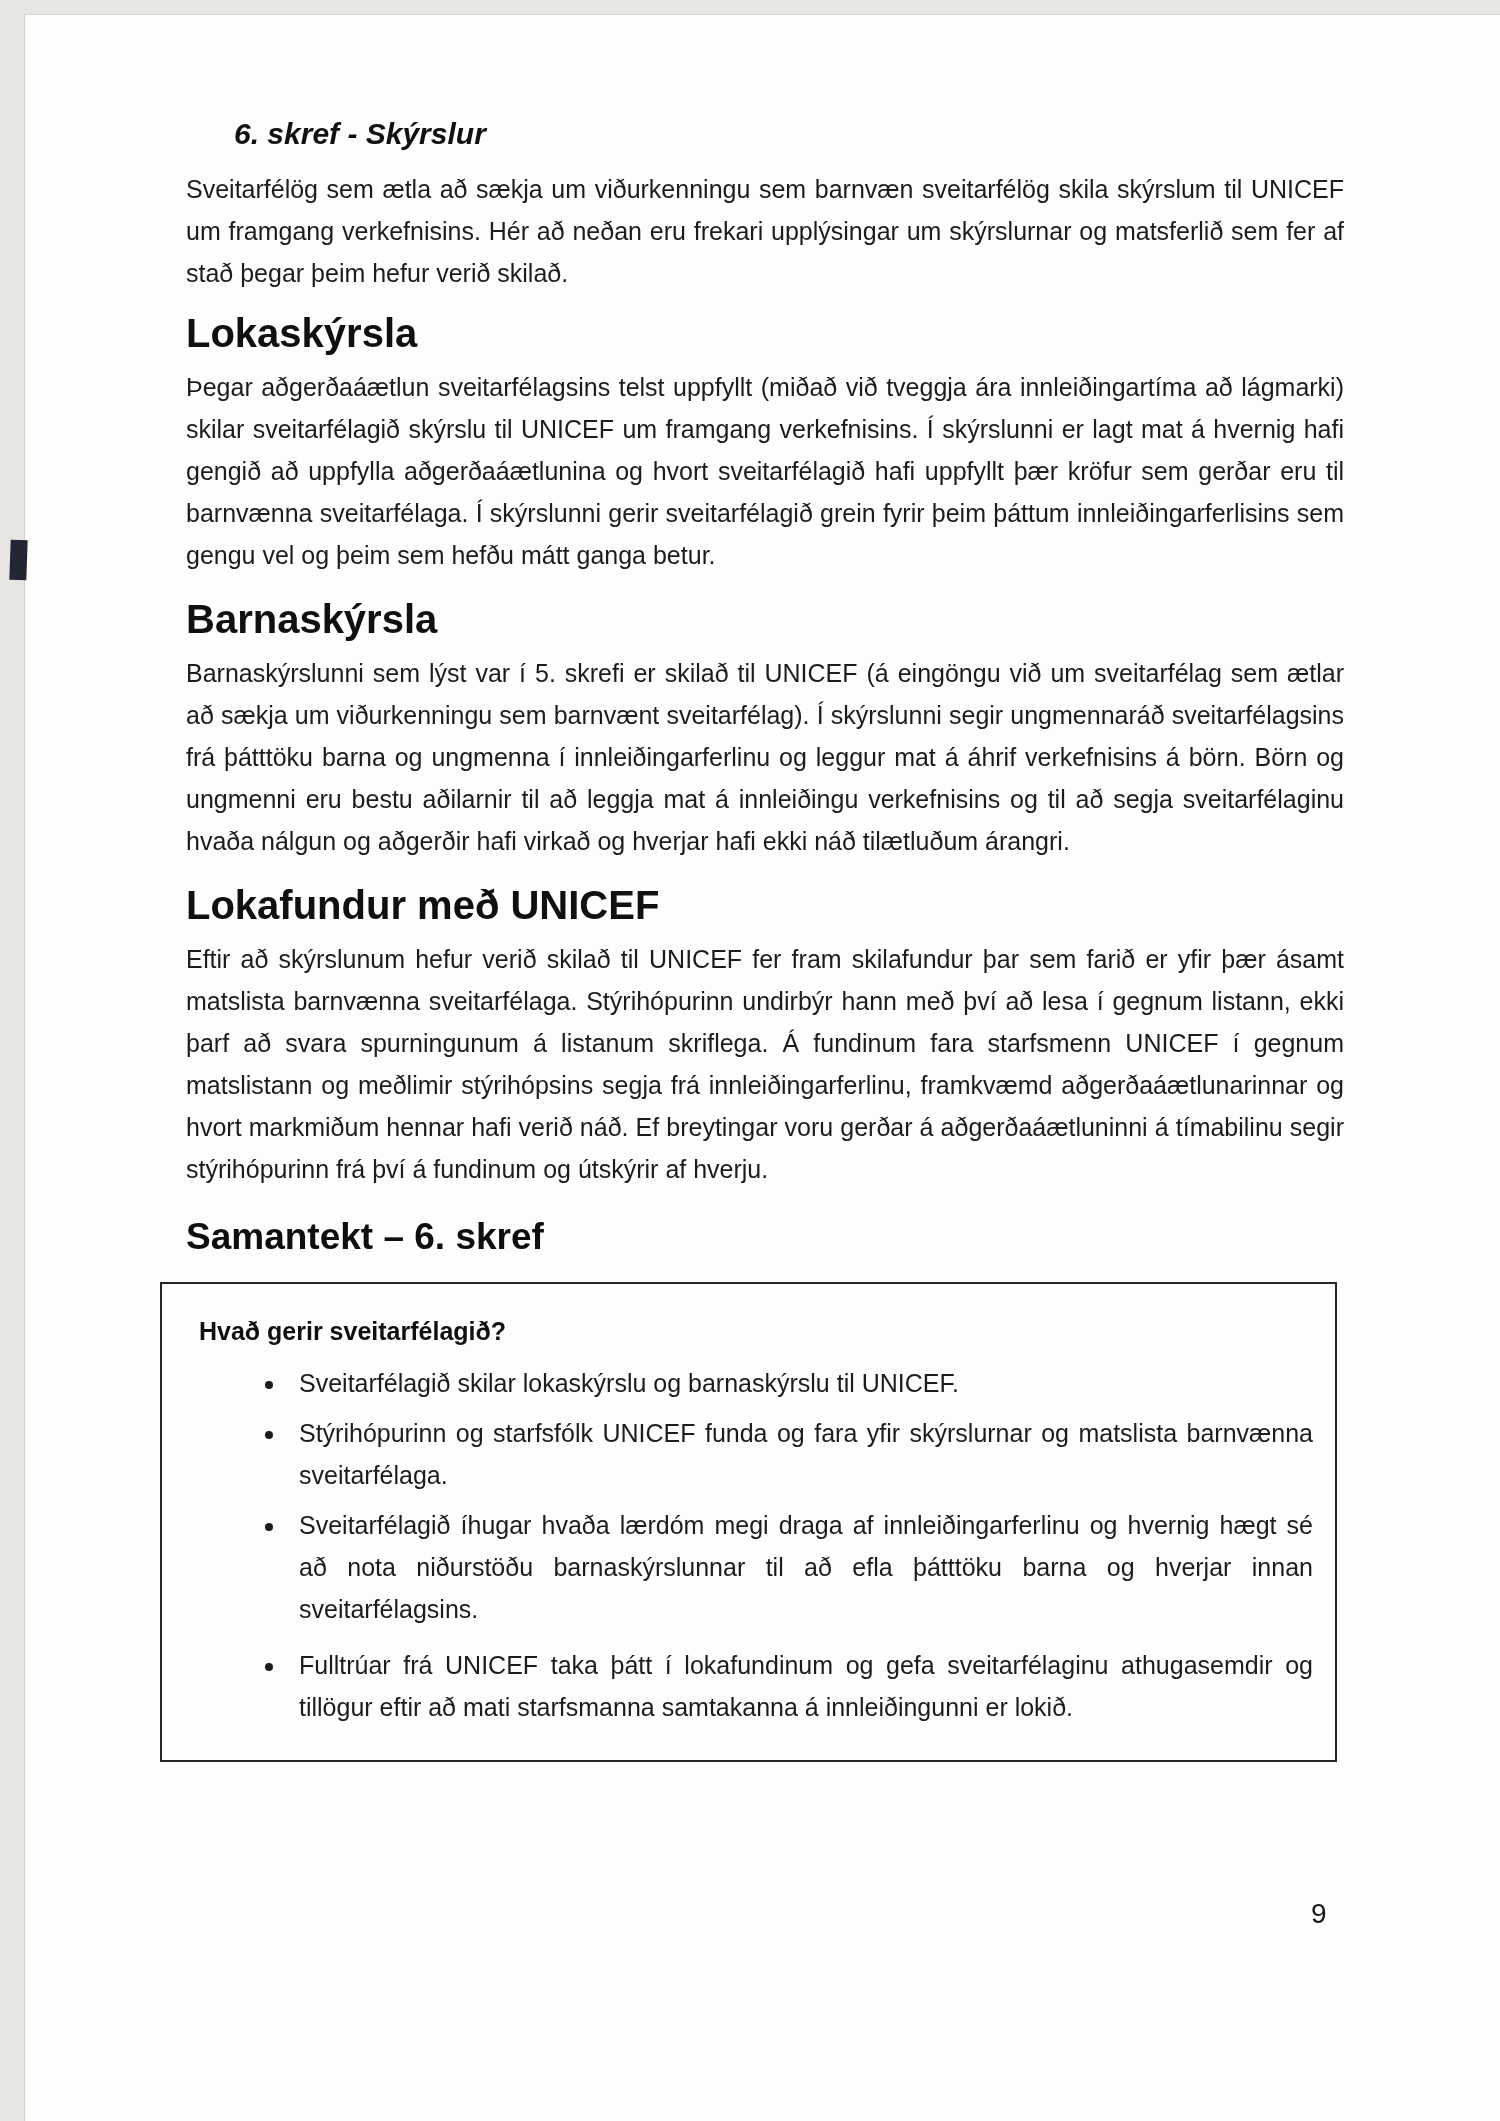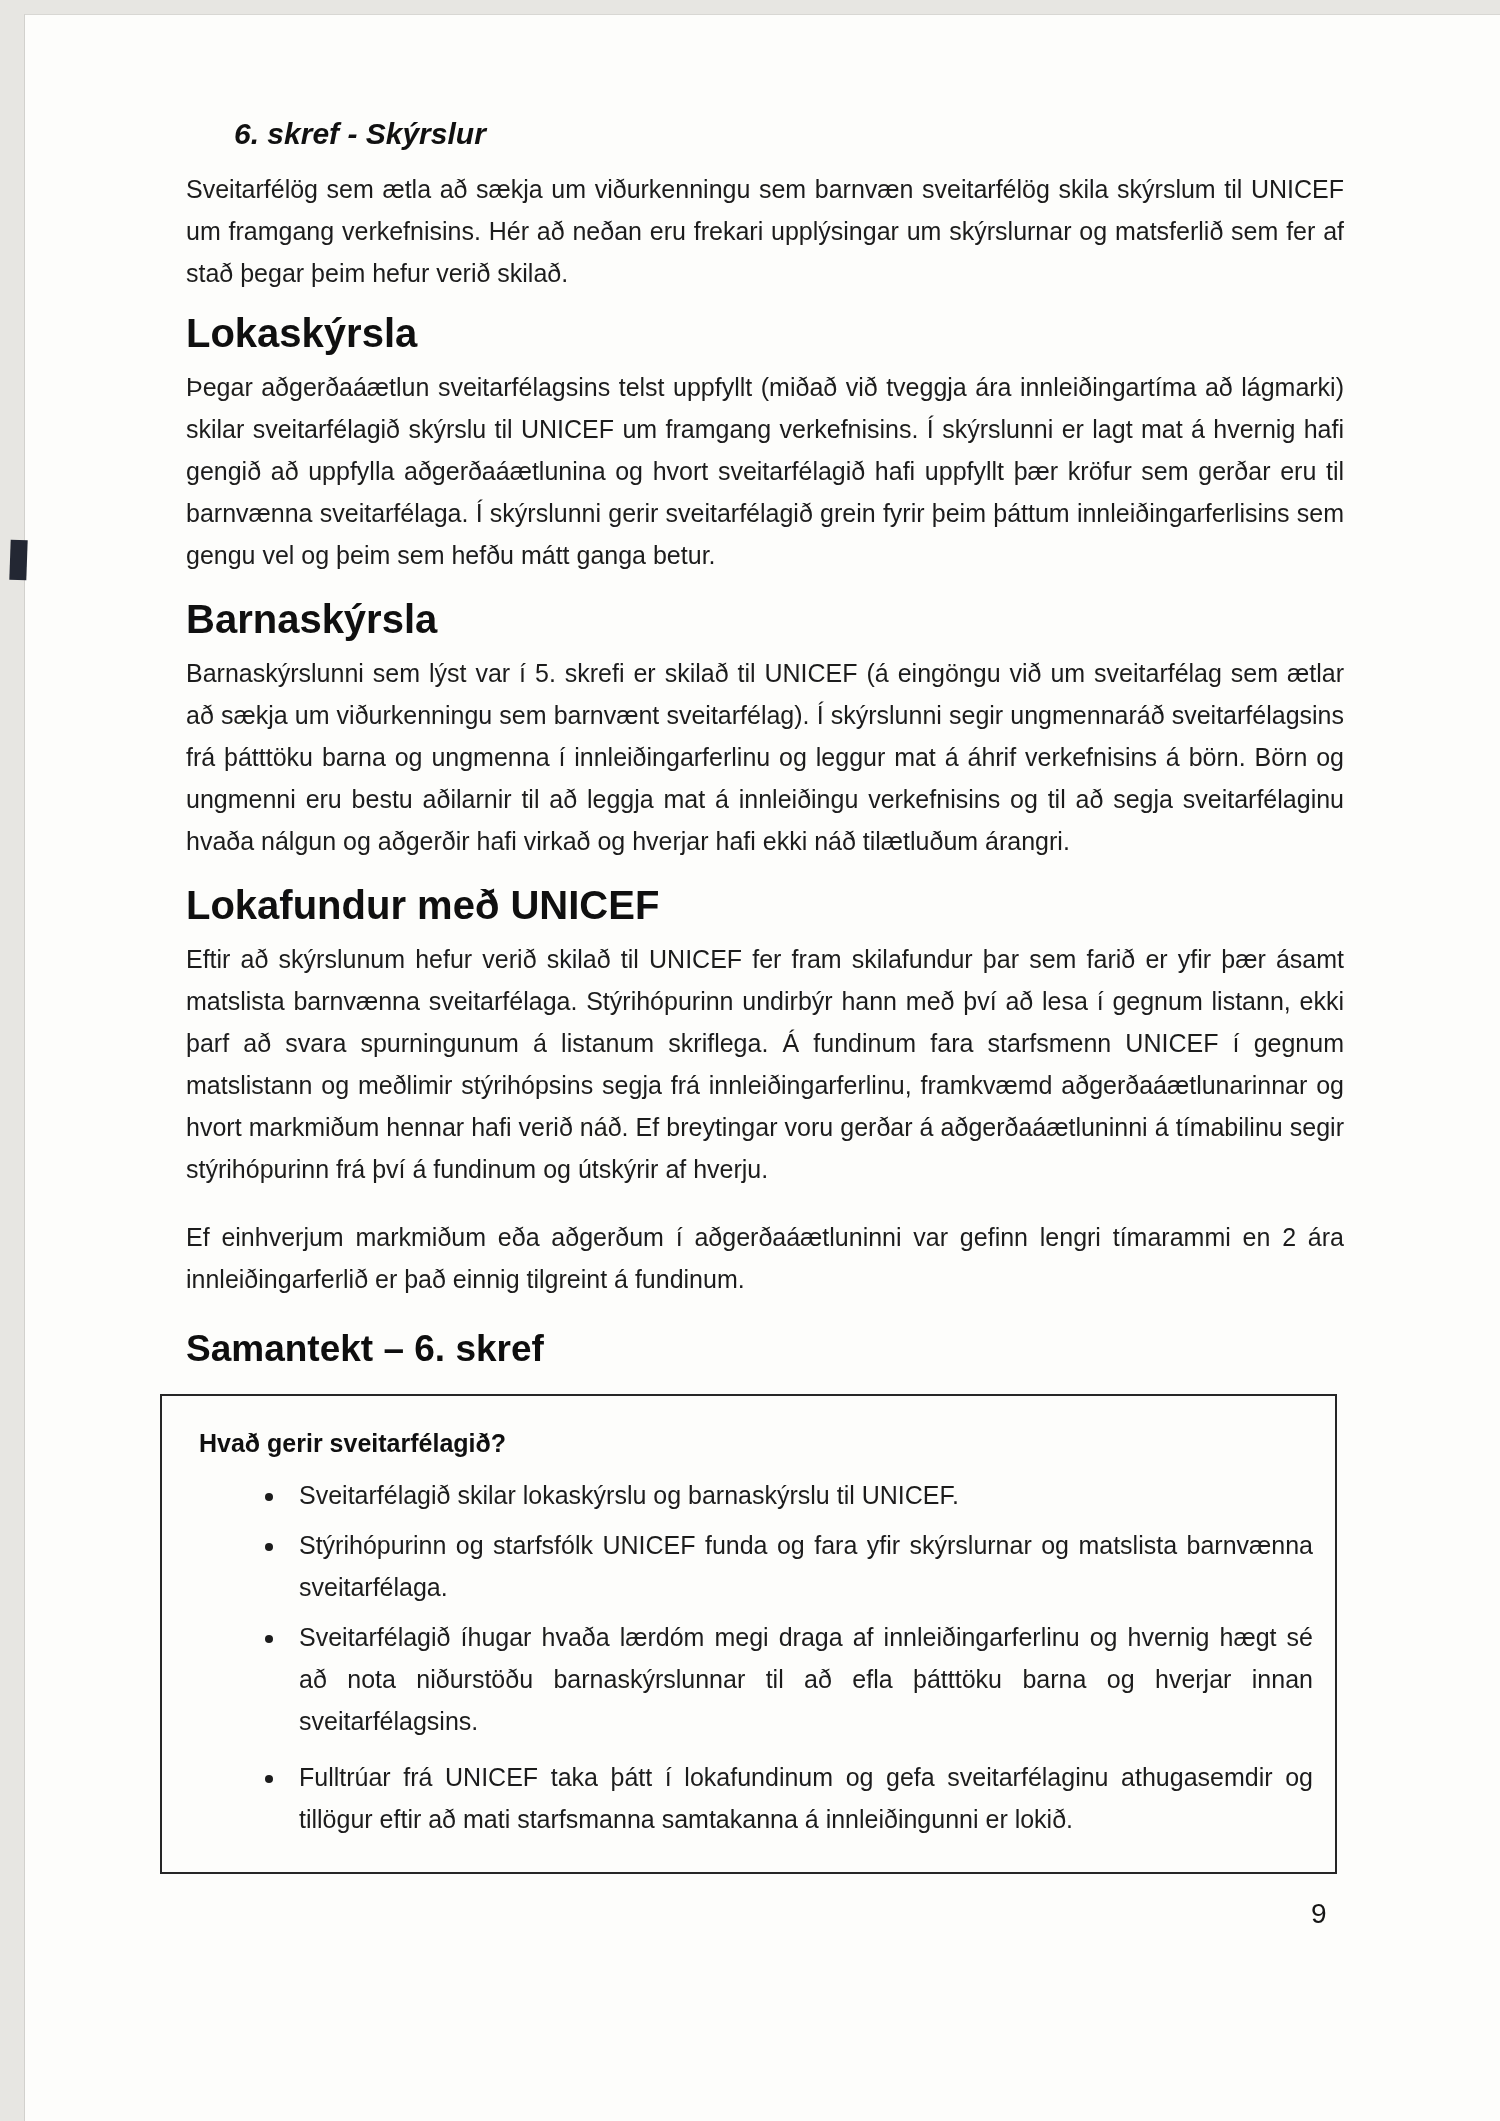--- a/index.html
+++ b/index.html
@@ -120,21 +120,20 @@
     <p class="para">Sveitarfélög sem ætla að sækja um viðurkenningu sem barnvæn sveitarfélög skila skýrslum til UNICEF um framgang verkefnisins. Hér að neðan eru frekari upplýsingar um skýrslurnar og matsferlið sem fer af stað þegar þeim hefur verið skilað.</p>
 
     <h3 class="section-heading">Lokaskýrsla</h3>
     <p class="para last">Þegar aðgerðaáætlun sveitarfélagsins telst uppfyllt (miðað við tveggja ára innleiðingartíma að lágmarki) skilar sveitarfélagið skýrslu til UNICEF um framgang verkefnisins. Í skýrslunni er lagt mat á hvernig hafi gengið að uppfylla aðgerðaáætlunina og hvort sveitarfélagið hafi uppfyllt þær kröfur sem gerðar eru til barnvænna sveitarfélaga. Í skýrslunni gerir sveitarfélagið grein fyrir þeim þáttum innleiðingarferlisins sem gengu vel og þeim sem hefðu mátt ganga betur.</p>
 
     <h3 class="section-heading">Barnaskýrsla</h3>
     <p class="para last">Barnaskýrslunni sem lýst var í 5. skrefi er skilað til UNICEF (á eingöngu við um sveitarfélag sem ætlar að sækja um viðurkenningu sem barnvænt sveitarfélag). Í skýrslunni segir ungmennaráð sveitarfélagsins frá þátttöku barna og ungmenna í innleiðingarferlinu og leggur mat á áhrif verkefnisins á börn. Börn og ungmenni eru bestu aðilarnir til að leggja mat á innleiðingu verkefnisins og til að segja sveitarfélaginu hvaða nálgun og aðgerðir hafi virkað og hverjar hafi ekki náð tilætluðum árangri.</p>
 
     <h3 class="section-heading">Lokafundur með UNICEF</h3>
     <p class="para last">Eftir að skýrslunum hefur verið skilað til UNICEF fer fram skilafundur þar sem farið er yfir þær ásamt matslista barnvænna sveitarfélaga. Stýrihópurinn undirbýr hann með því að lesa í gegnum listann, ekki þarf að svara spurningunum á listanum skriflega. Á fundinum fara starfsmenn UNICEF í gegnum matslistann og meðlimir stýrihópsins segja frá innleiðingarferlinu, framkvæmd aðgerðaáætlunarinnar og hvort markmiðum hennar hafi verið náð. Ef breytingar voru gerðar á aðgerðaáætluninni á tímabilinu segir stýrihópurinn frá því á fundinum og útskýrir af hverju.</p>
-    <p class="para follow-para">Ef einhverjum markmiðum eða aðgerðum í aðgerðaáætluninni var gefinn lengri tímarammi en 2 ára innleiðingarferlið er það einnig tilgreint á fundinum.</p>
 
     <h2 class="summary-heading">Samantekt – 6. skref</h2>
 
     <div class="summary-box">
       <p class="box-question">Hvað gerir sveitarfélagið?</p>
       <ul>
         <li>Sveitarfélagið skilar lokaskýrslu og barnaskýrslu til UNICEF.</li>
         <li>Stýrihópurinn og starfsfólk UNICEF funda og fara yfir skýrslurnar og matslista barnvænna sveitarfélaga.</li>
         <li>Sveitarfélagið íhugar hvaða lærdóm megi draga af innleiðingarferlinu og hvernig hægt sé að nota niðurstöðu barnaskýrslunnar til að efla þátttöku barna og hverjar innan sveitarfélagsins.</li>
       </ul>

